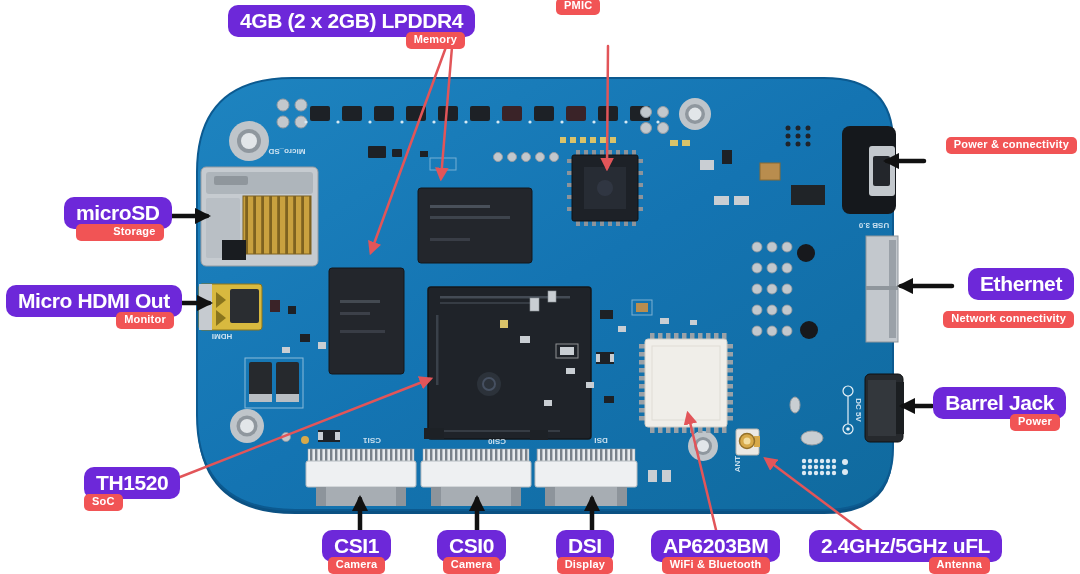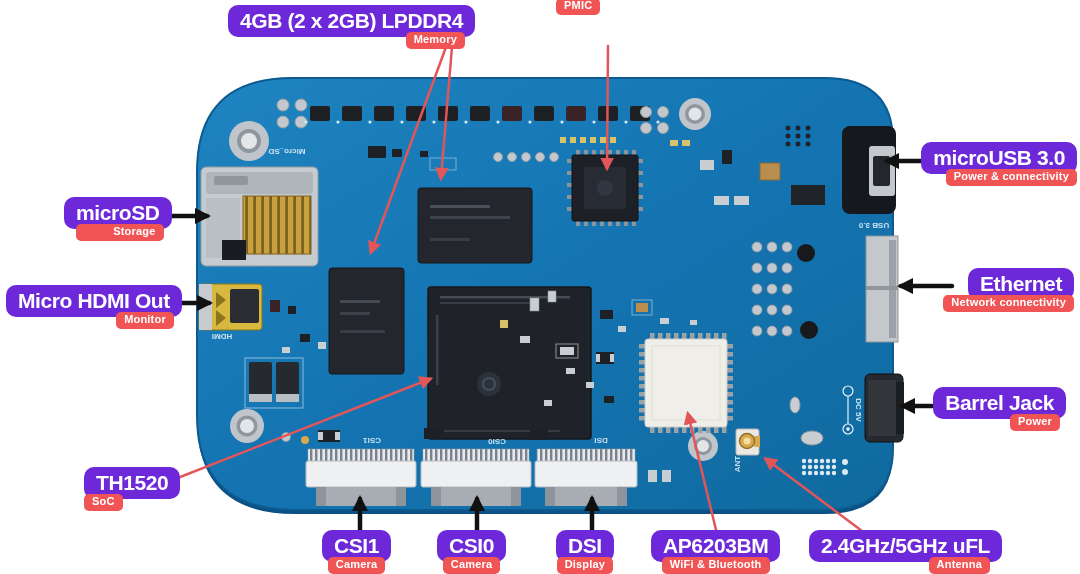--- a/index.html
+++ b/index.html
@@ -11,21 +11,21 @@
   .callout{position:absolute;display:flex;flex-direction:column;z-index:3;pointer-events:none;}
   .pill{background:#6d28d9;color:#ffffff;font-weight:bold;font-size:21px;letter-spacing:-0.4px;
         padding:4px 12px 5px;border-radius:10px;white-space:nowrap;line-height:1.1;}
   .tag{background:#f15455;color:#ffffff;font-weight:bold;font-size:11px;letter-spacing:0.2px;
        padding:1px 8px 2px;border-radius:5px;margin-top:-5px;white-space:nowrap;z-index:4;line-height:1.25;}
 
   .co-memory  {left:228px;top:5px;align-items:flex-end;}
   .co-memory .tag{margin-right:10px;}
   .co-pmic    {left:556px;top:3px;align-items:center;}
   .co-microusb{right:3px;top:142px;align-items:flex-end;}
-  .co-ethernet{right:6px;top:268px;align-items:flex-end;}
+  .co-ethernet{right:6px;top:268px;align-items:flex-end;gap:16px;}
   .co-barrel  {right:14px;top:387px;align-items:flex-end;}
   .co-barrel .tag{margin-right:6px;}
   .co-microsd {left:64px;top:197px;align-items:flex-end;}
   .co-microsd .tag{margin-right:8px;padding-left:37px;}
   .co-hdmi    {left:6px;top:285px;align-items:flex-end;}
   .co-hdmi .tag{margin-right:8px;}
   .co-soc     {left:84px;top:467px;align-items:flex-start;}
   .co-soc .tag{margin-right:8px;}
   .co-csi1    {left:322px;top:530px;align-items:center;}
   .co-csi0    {left:437px;top:530px;align-items:center;}
@@ -435,21 +435,20 @@
 <div class="callout co-memory">
   <div class="pill">4GB (2 x 2GB) LPDDR4</div>
   <div class="tag">Memory</div>
 </div>
 
 <div class="callout co-pmic">
   <div class="tag">PMIC</div>
 </div>
 
 <div class="callout co-microusb">
-  <div class="pill">microUSB 3.0</div>
   <div class="tag">Power &amp; connectivity</div>
 </div>
 
 <div class="callout co-ethernet">
   <div class="pill">Ethernet</div>
   <div class="tag">Network connectivity</div>
 </div>
 
 <div class="callout co-barrel">
   <div class="pill">Barrel Jack</div>

